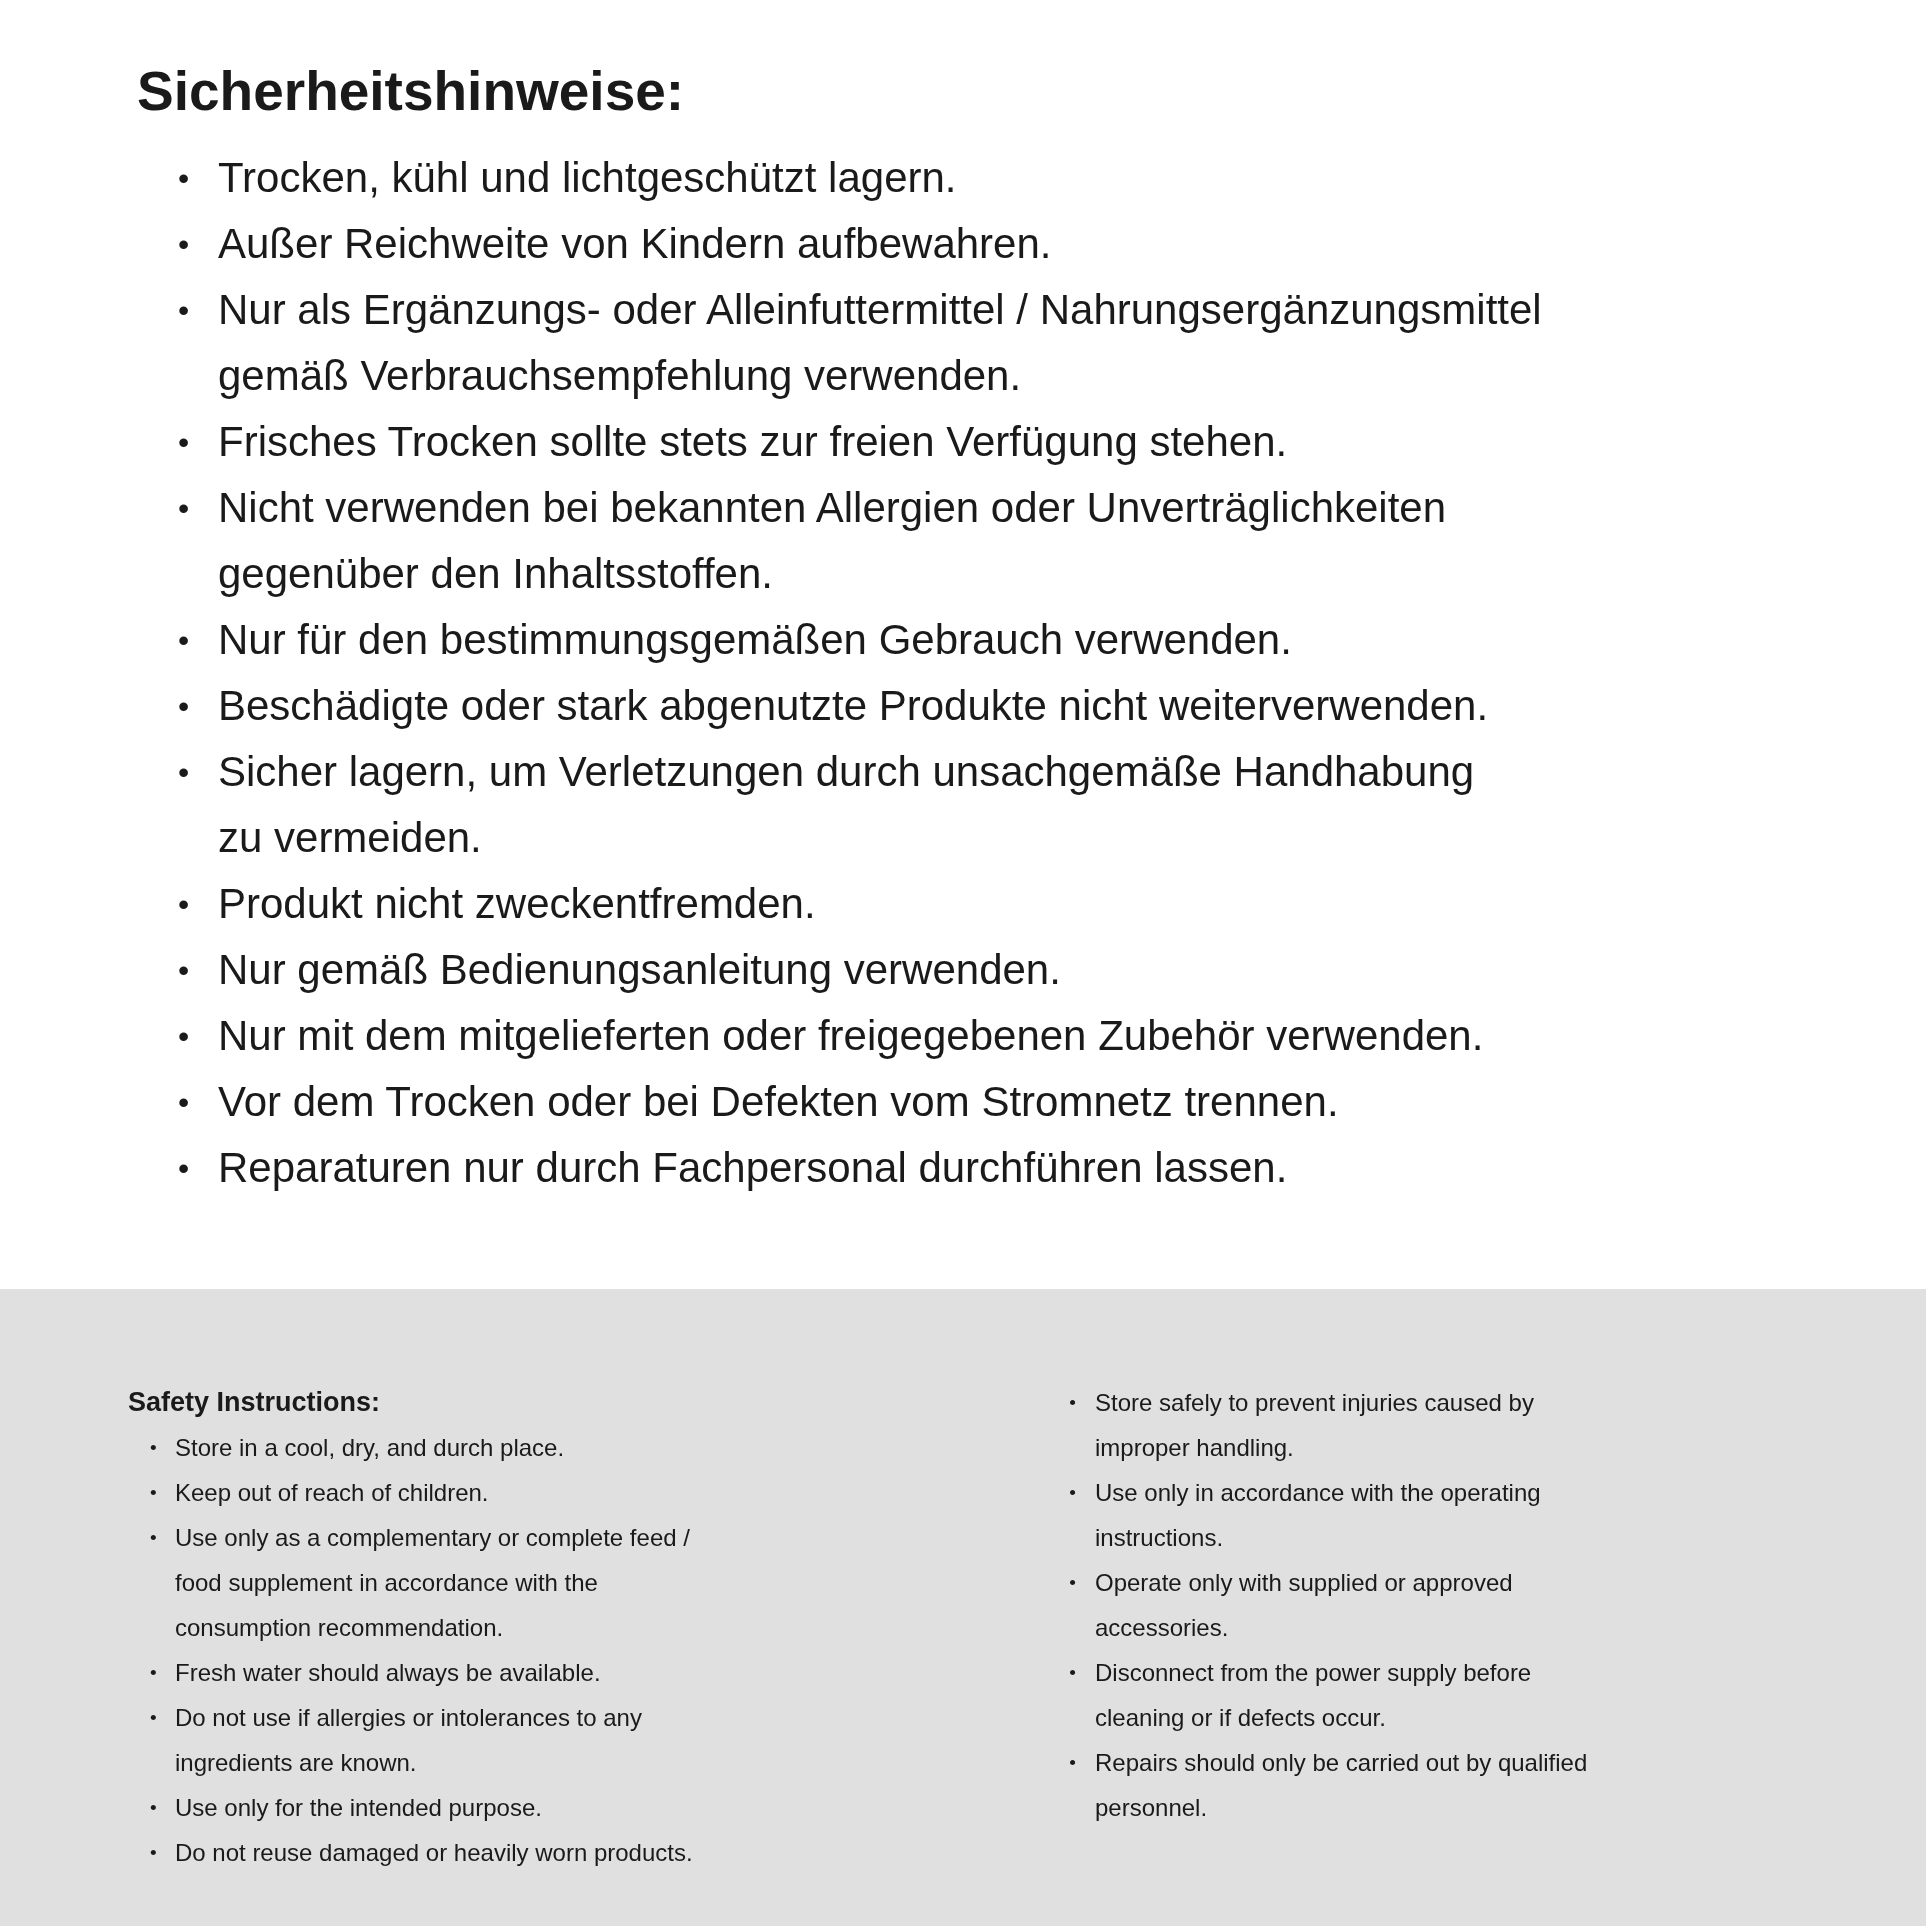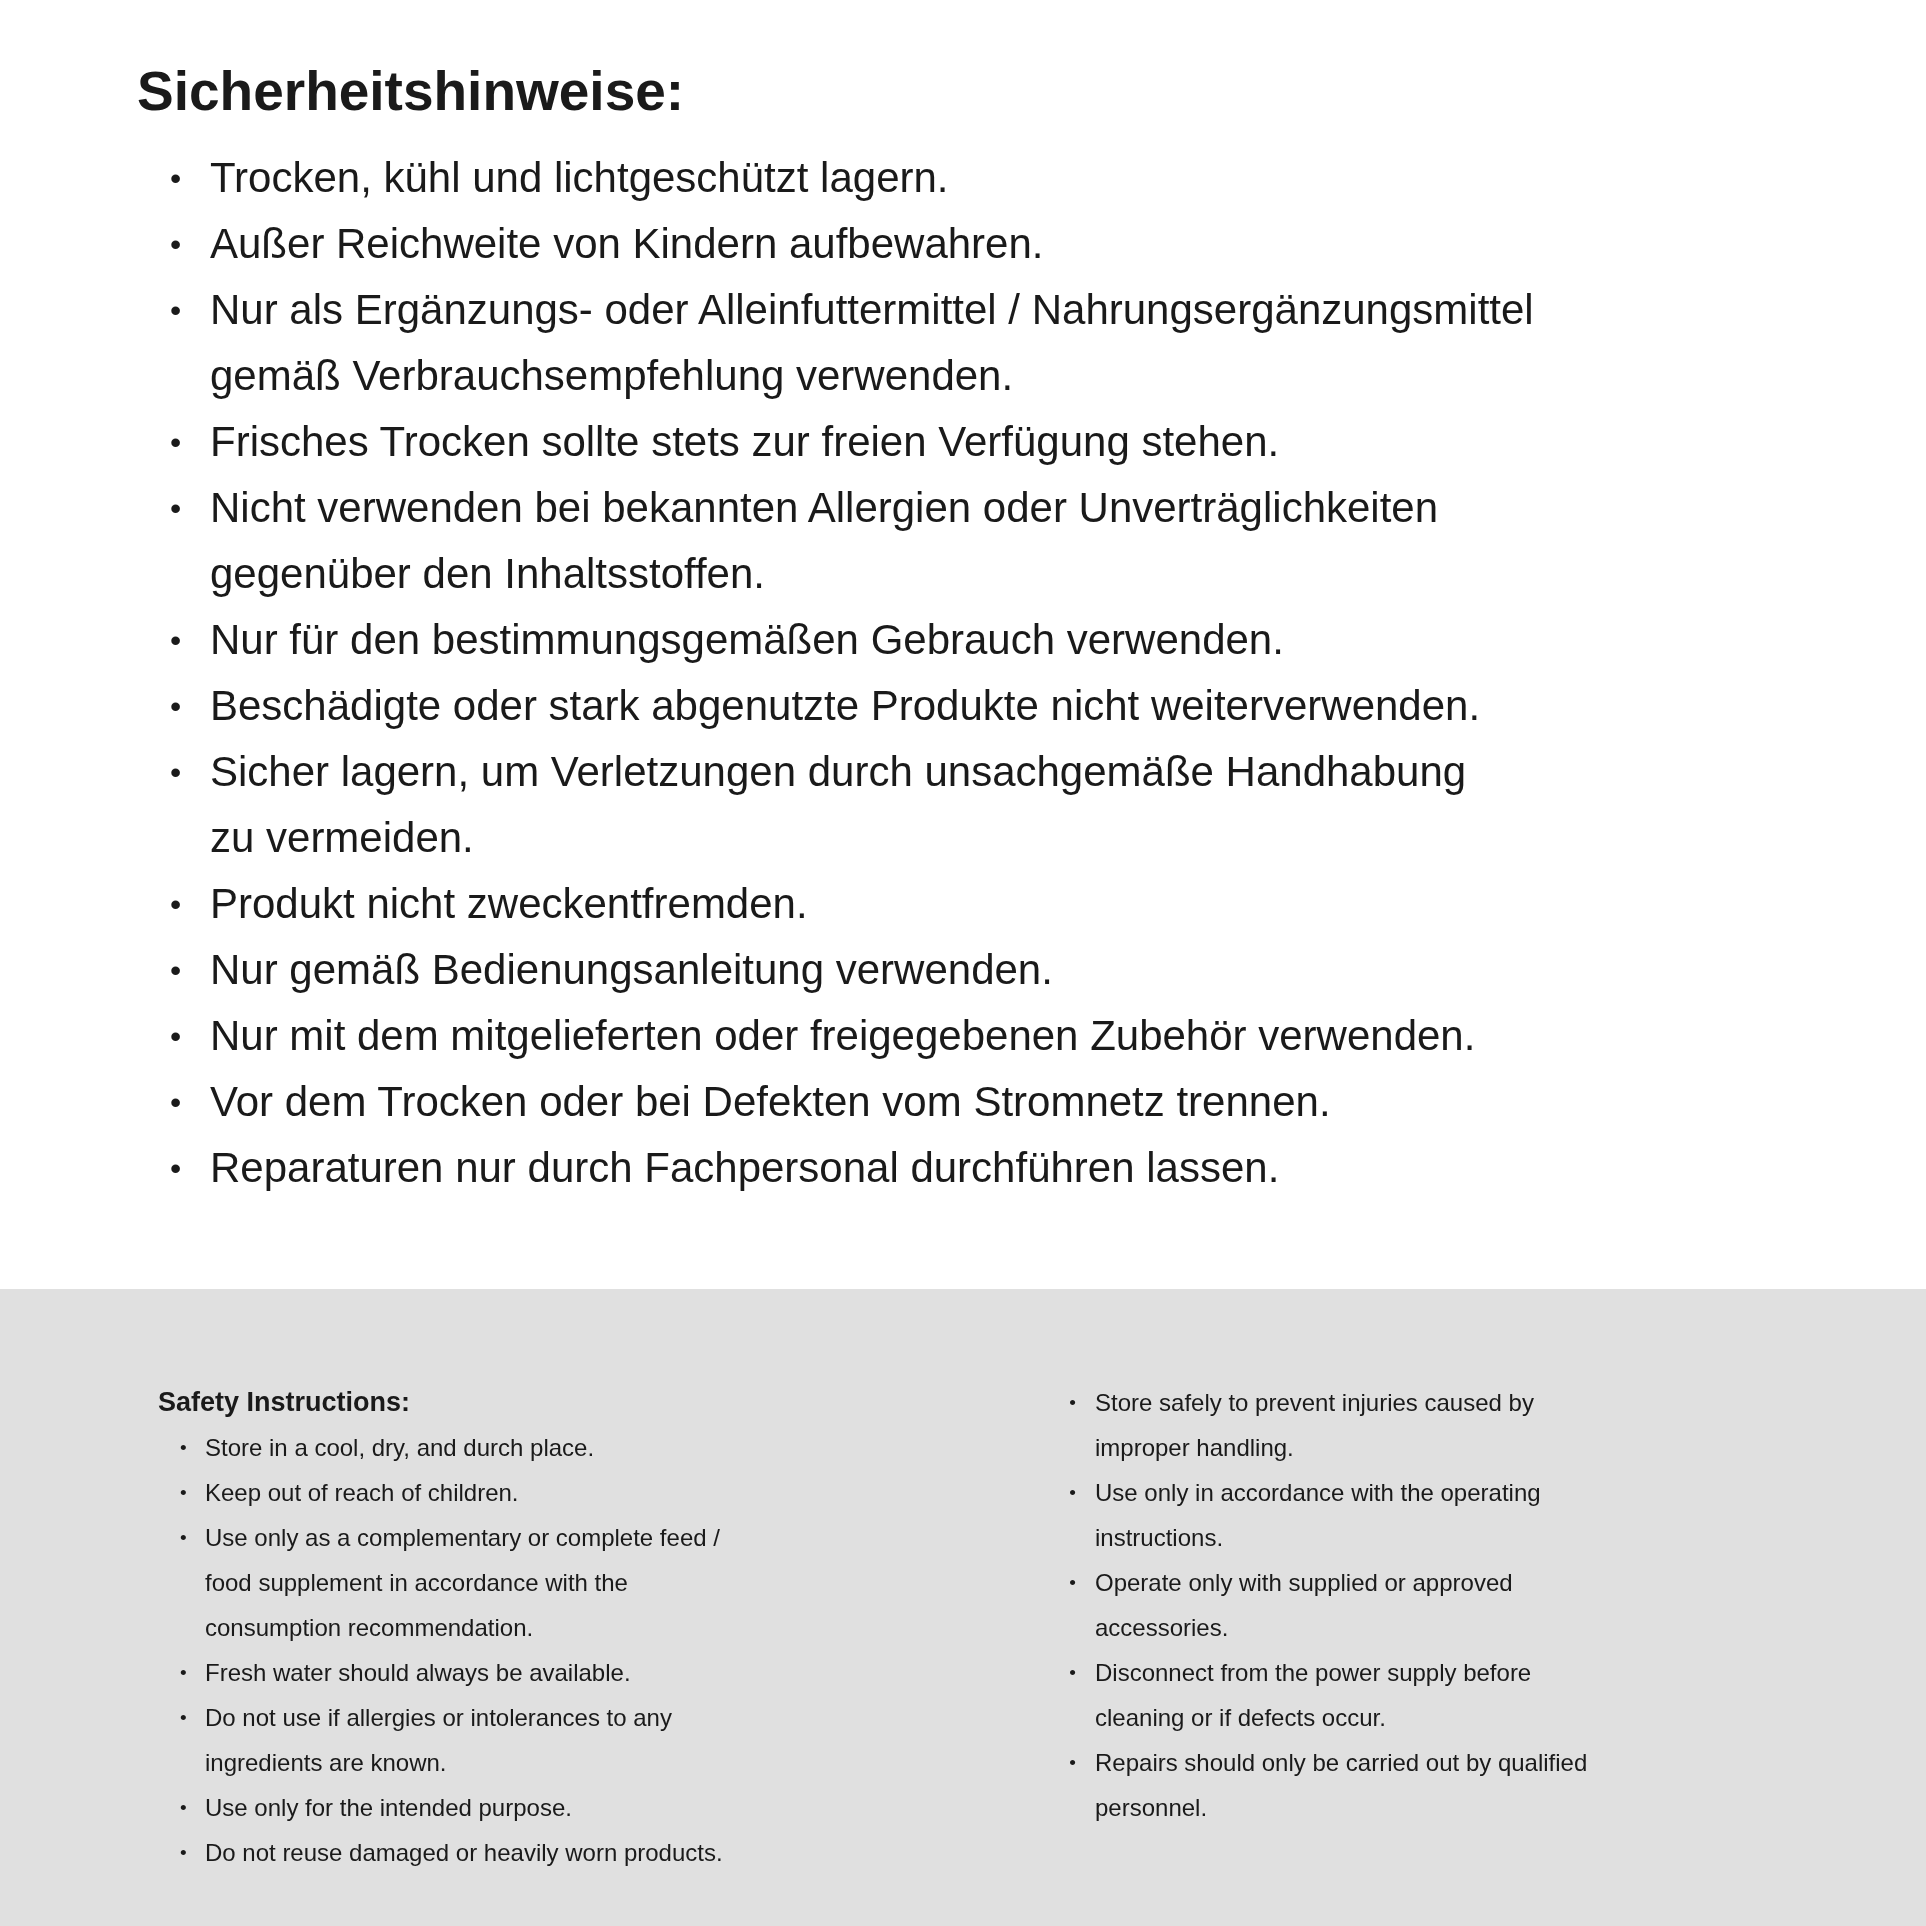--- a/index.html
+++ b/index.html
@@ -25,21 +25,21 @@
     background: #ffffff;
   }
   .de-title {
     margin: 0 0 26px 0;
     font-size: 55px;
     font-weight: bold;
     line-height: 1.0;
     letter-spacing: 0px;
   }
   .de-list {
-    margin: 0;
+    margin: 8px;
     padding: 0;
     list-style: none;
   }
   .de-list li {
     position: relative;
     padding-left: 73px;
     font-size: 42px;
     line-height: 66px;
     white-space: pre-line;
   }
@@ -57,21 +57,20 @@
     position: relative;
     box-sizing: border-box;
     height: 637px;
     background: #e0e0e0;
   }
   .en-col-left {
     position: absolute;
     left: 128px;
     top: 91px;
     width: 864px;
-    margin-left: 30px;
   }
   .en-col-right {
     position: absolute;
     left: 1068px;
     top: 91px;
     width: 886px;
   }
   .en-title {
     margin: 0;
     font-size: 27px;

